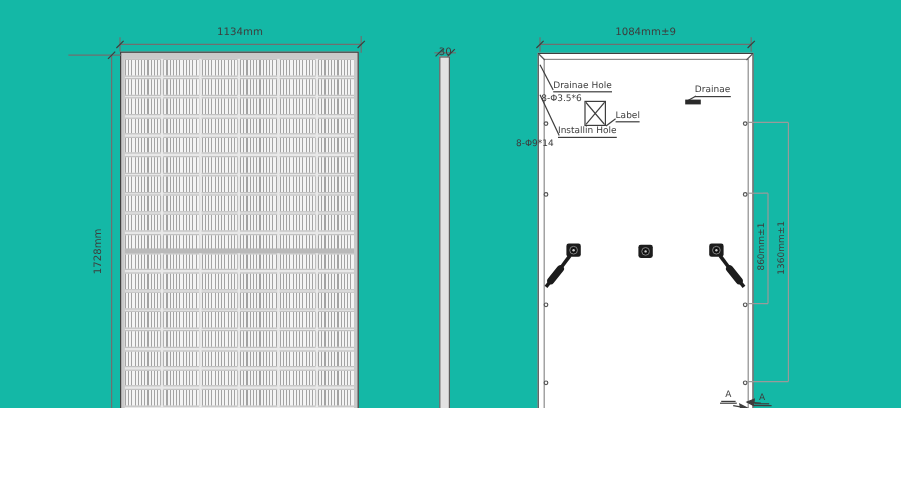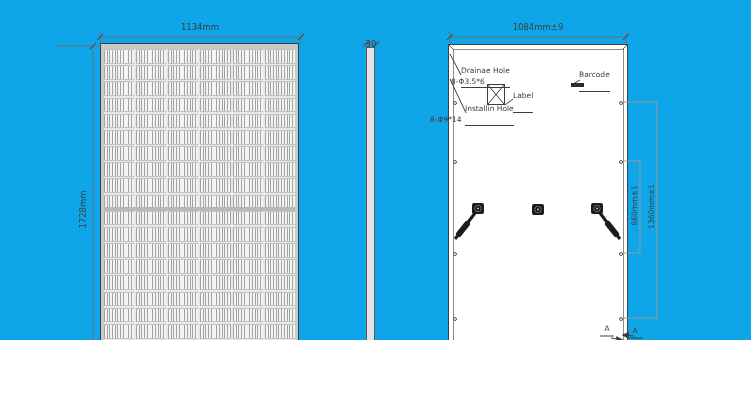--- a/index.html
+++ b/index.html
@@ -4,28 +4,28 @@
 <style>
   :root{
     --line:#3a3a3a;
     --dim:#6f6f6f;
     --cellline:#a3a3a3;
     --framefill:#c9c9c9;
     --dark:#1c1c1c;
   }
   html,body{margin:0;padding:0;background:#fff;}
   #canvas{
-    position:relative;width:751px;height:340px;background:#0ea5e9;overflow:hidden;
+    position:relative;width:751px;height:340px;background:#14b8a6;overflow:hidden;
     font-family:"DejaVu Sans","Liberation Sans",sans-serif;color:var(--line);
   }
   .txt{position:absolute;font-size:8px;line-height:9px;white-space:nowrap;color:#3d3d3d;}
   .dimtxt{font-size:8.5px;}
   .center{text-align:center;}
   .rot{transform:rotate(-90deg);transform-origin:center center;}
-  .callout{border-bottom:1px solid #3d3d3d;padding-bottom:12px;font-size:7.5px;}
+  .callout{border-bottom:1px solid #3d3d3d;padding-bottom:1px;font-size:7.5px;}
   svg.linework{position:absolute;left:0;top:0;}
   
   #front-panel{
     position:absolute;left:100px;top:43px;width:199px;height:333px;
     border:1.5px solid #3f3f3f;background:var(--framefill);box-sizing:border-box;
   }
   #front-cells{
     position:absolute;left:3px;top:5px;right:3px;bottom:4px;
     display:grid;gap:1.5px 2px;background:#e8e8e8;
   }
@@ -322,18 +322,18 @@
   <div class="txt center rot" style="left:626px;top:202px;width:50px;font-size:7.5px">1360mm±1</div>
 
   <div class="txt callout" style="left:461px;top:66px">Drainae Hole</div>
   <div class="txt" style="left:451px;top:77px;font-size:7.5px">8-Φ3.5*6</div>
 
   <div class="txt callout" style="left:465px;top:104px">Installin Hole</div>
   <div class="txt" style="left:430px;top:115px;font-size:7.5px">8-Φ9*14</div>
 
   <div class="txt callout" style="left:513px;top:91px">Label</div>
 
-  <div class="txt callout" style="left:579px;top:70px">Barcode</div>
+  <div class="txt callout" style="left:579px;top:70px">Drainae</div>
 
   <div class="txt callout center" style="left:601px;top:324px;width:12px">A</div>
   <div class="txt callout center" style="left:629px;top:326px;width:12px">A</div>
 
 </div>
 
 </body></html>

